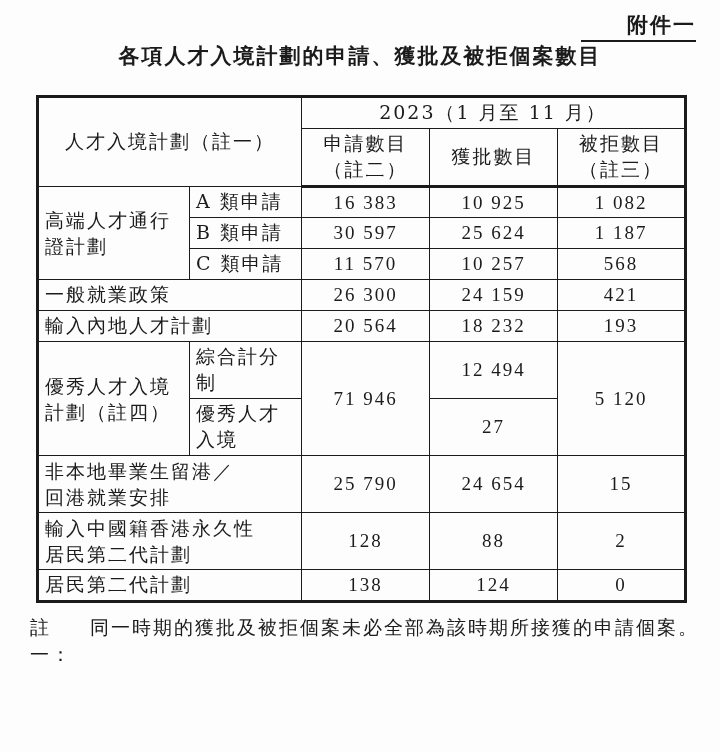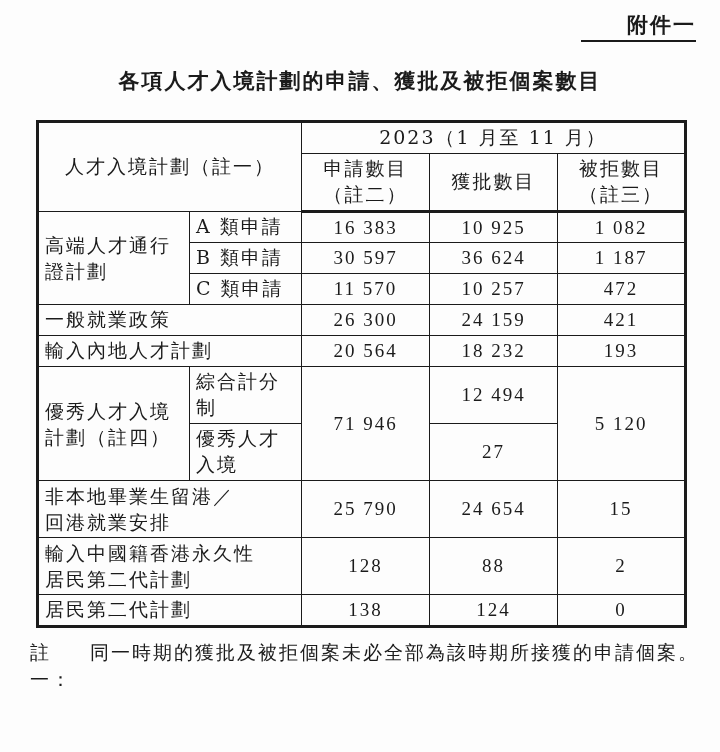--- a/index.html
+++ b/index.html
@@ -27,21 +27,20 @@
     font-size: 21px;
     font-weight: bold;
     letter-spacing: 2px;
     border-bottom: 2px solid #1b1b1b;
     padding-bottom: 1px;
     padding-left: 46px;
   }
 
   
   .doc-title {
-    margin-top: 25px;
     text-align: center;
     font-size: 21px;
     font-weight: bold;
     letter-spacing: 2px;
   }
 
   
   .intro {
     margin: 23px 26px 0 30px;
     font-size: 20px;
@@ -124,28 +123,28 @@
         <td rowspan="3" class="pre scheme">高端人才通行
 證計劃</td>
         <td class="sublabel">A 類申請</td>
         <td class="num">16 383</td>
         <td class="num">10 925</td>
         <td class="num">1 082</td>
       </tr>
       <tr style="height:28px">
         <td class="sublabel">B 類申請</td>
         <td class="num">30 597</td>
-        <td class="num">36 624</td>
+        <td class="num">25 624</td>
         <td class="num">1 187</td>
       </tr>
       <tr style="height:28px">
         <td class="sublabel">C 類申請</td>
         <td class="num">11 570</td>
         <td class="num">10 257</td>
-        <td class="num">472</td>
+        <td class="num">568</td>
       </tr>
 
       <tr style="height:28px">
         <td colspan="2">一般就業政策</td>
         <td class="num">26 300</td>
         <td class="num">24 159</td>
         <td class="num">421</td>
       </tr>
 
       <tr style="height:28px">

